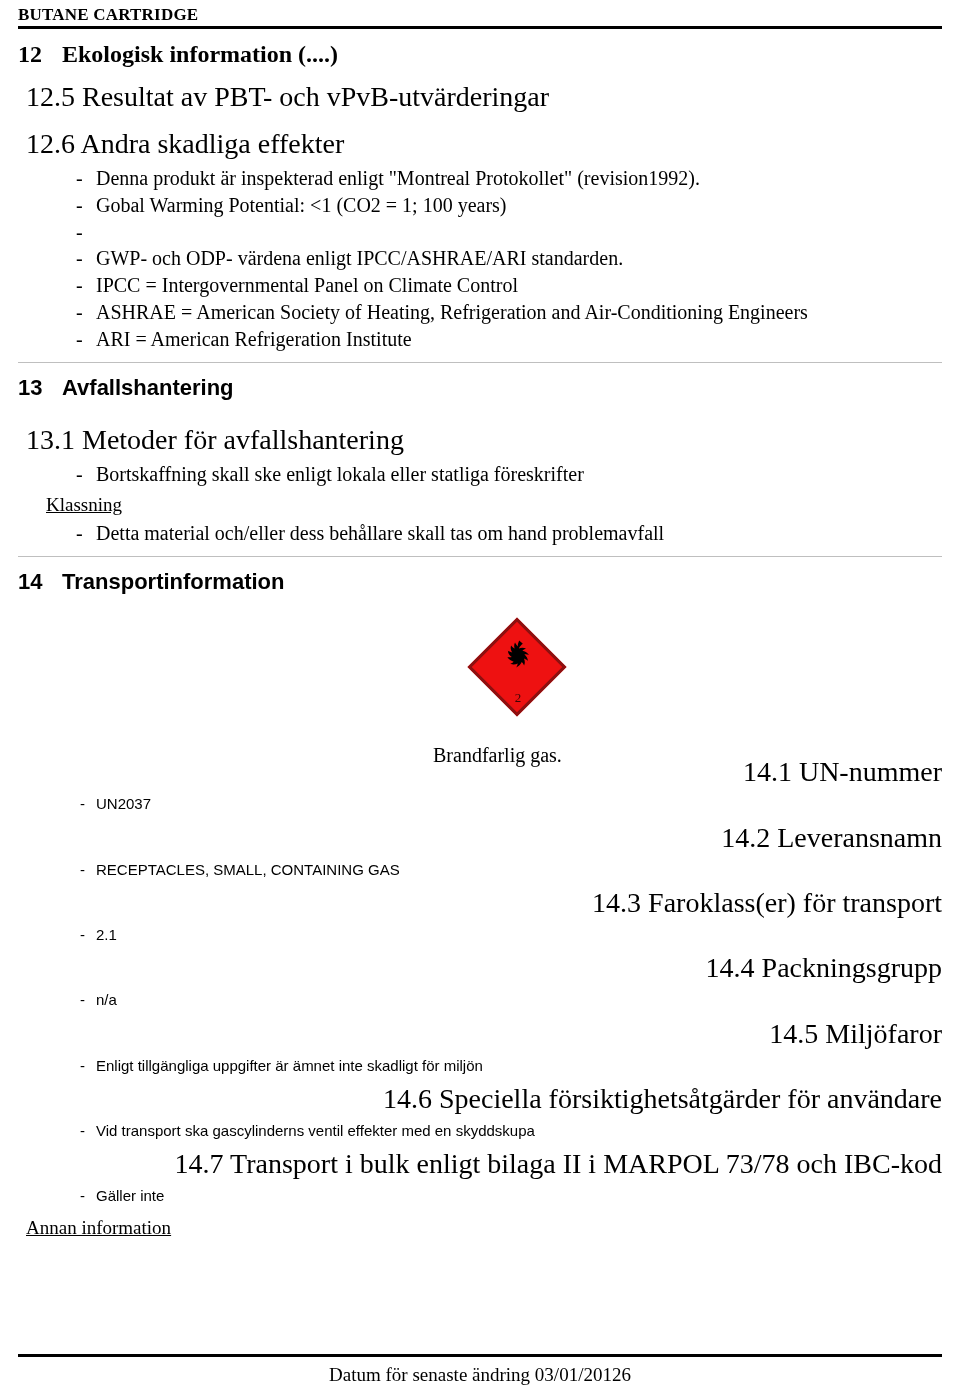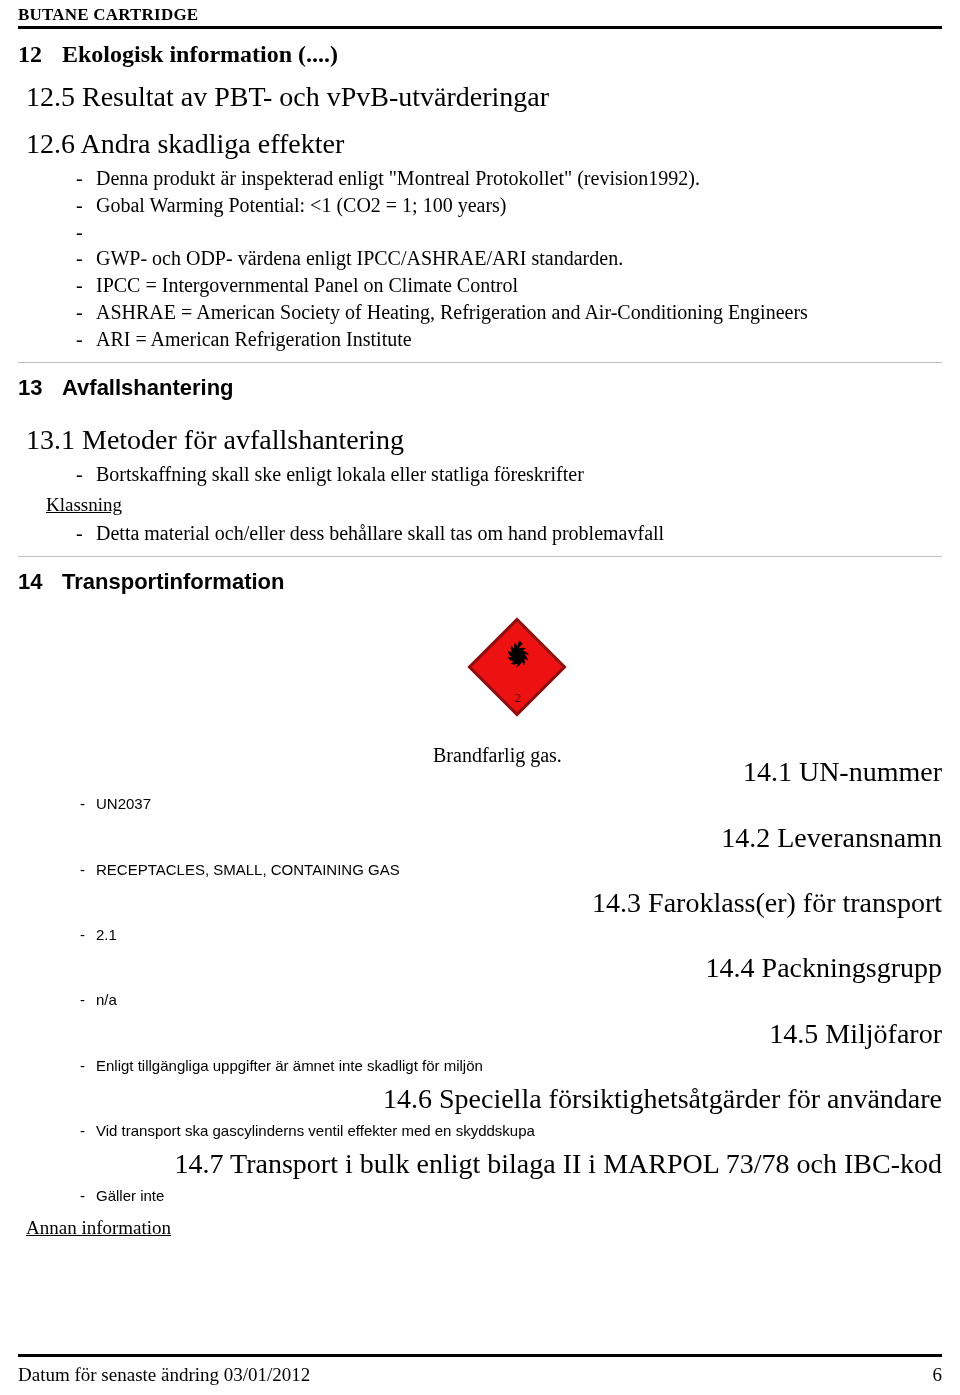--- a/index.html
+++ b/index.html
@@ -177,21 +177,21 @@
     left: 18px;
     right: 18px;
     bottom: 8px;
   }
   .footer-rule {
     border-top: 3px solid #000000;
     margin-bottom: 6px;
   }
   .footer-row {
     display: flex;
-    justify-content: space-between;
+    justify-content: center;
     align-items: baseline;
     font-size: 19px;
     line-height: 1.25;
   }
 </style>
 </head>
 <body>
 
 <div class="page">
 

